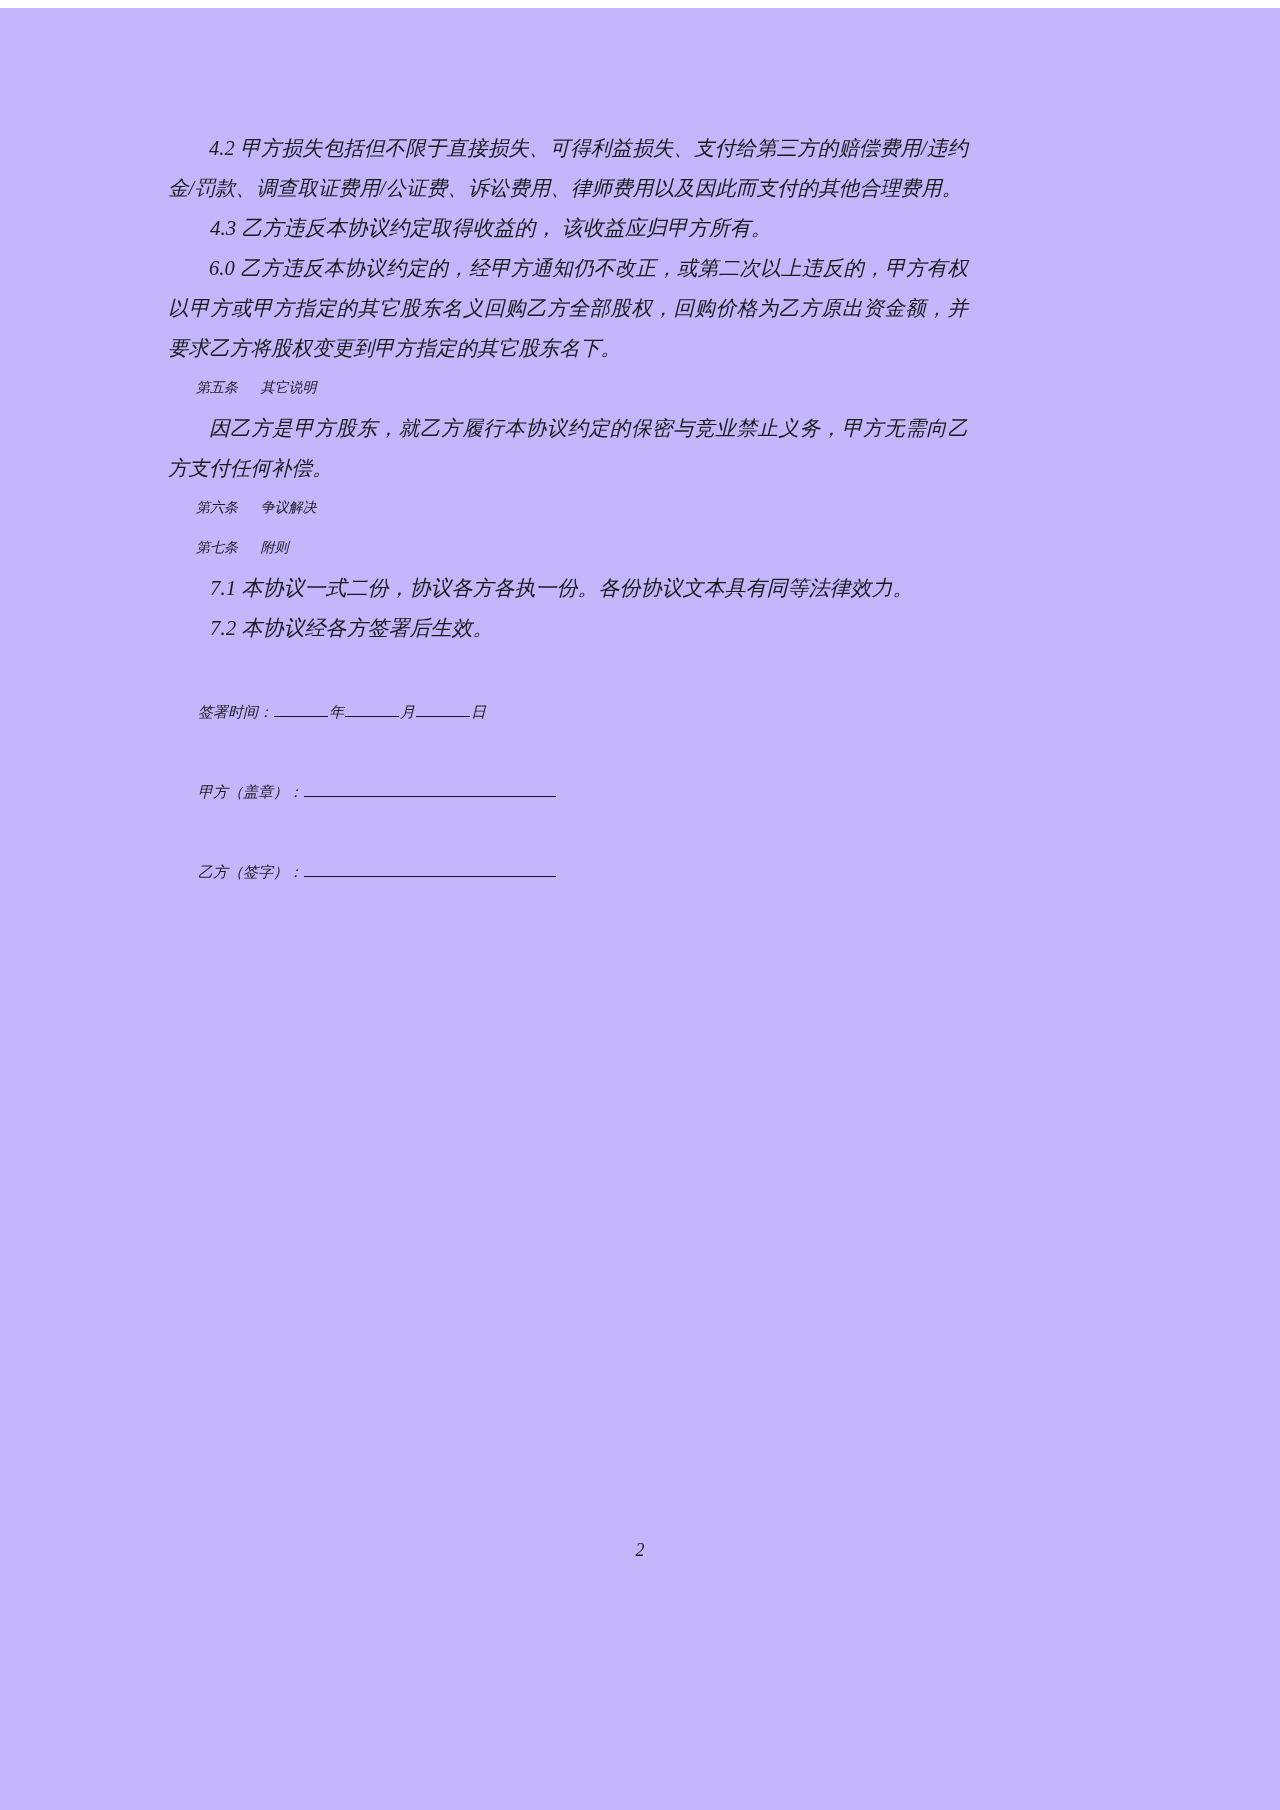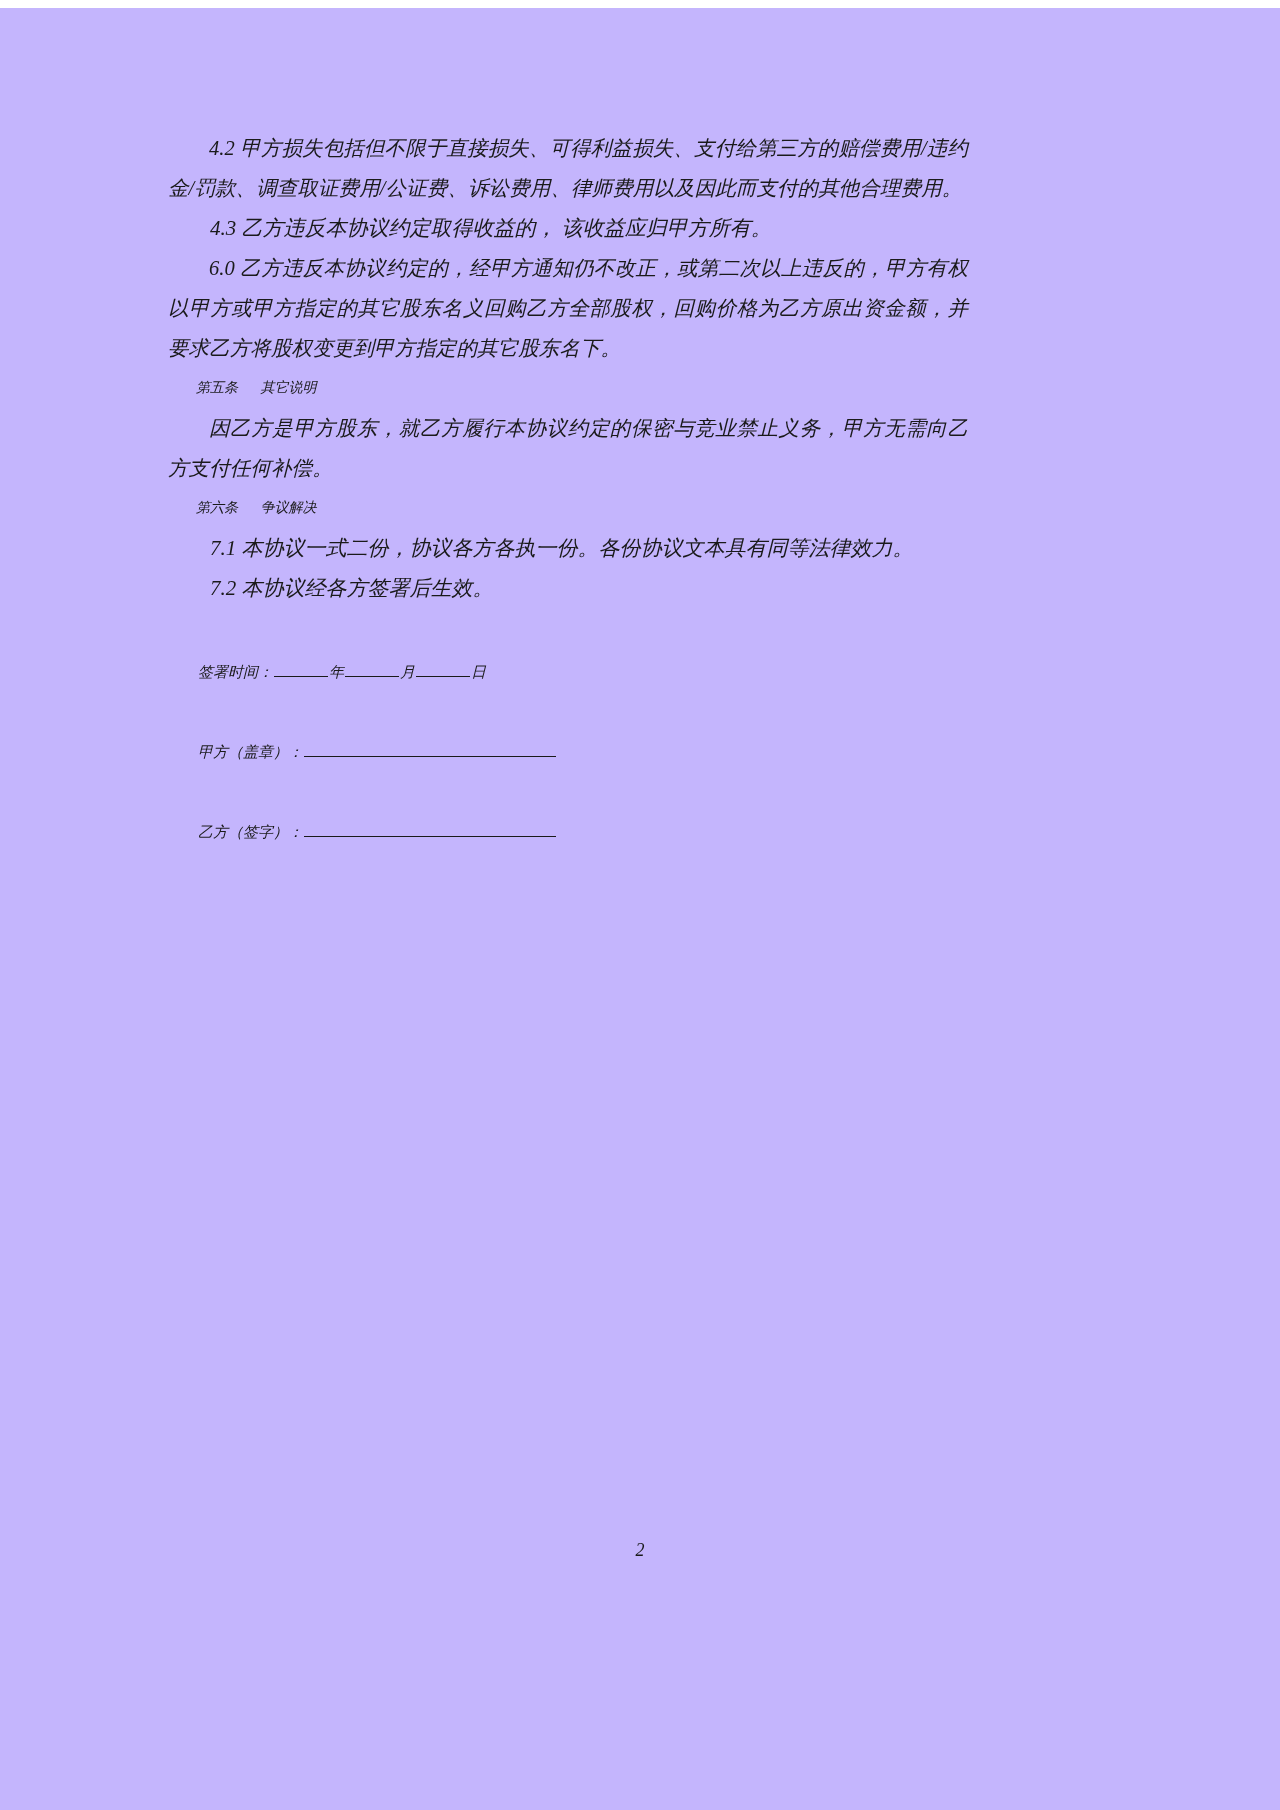--- a/index.html
+++ b/index.html
@@ -109,20 +109,21 @@
 
     <p class="para">6.0 乙方违反本协议约定的，经甲方通知仍不改正，或第二次以上违反的，甲方有权以甲方或甲方指定的其它股东名义回购乙方全部股权，回购价格为乙方原出资金额，并要求乙方将股权变更到甲方指定的其它股东名下。</p>
 
     <p class="heading"><span>第五条</span><span class="gap"></span><span>其它说明</span></p>
 
     <p class="para">因乙方是甲方股东，就乙方履行本协议约定的保密与竞业禁止义务，甲方无需向乙方支付任何补偿。</p>
 
     <p class="heading"><span>第六条</span><span class="gap"></span><span>争议解决</span></p>
 
 
+    <p class="heading"><span>第七条</span><span class="gap"></span><span>附则</span></p>
 
     <p class="numbered last-left">7.1 本协议一式二份，协议各方各执一份。各份协议文本具有同等法律效力。</p>
 
     <p class="numbered last-left">7.2 本协议经各方签署后生效。</p>
 
     <div class="spacer-lg"></div>
 
     <p class="sig-line"><span>签署时间：</span><span class="blank blank-date"></span><span>年</span><span class="blank blank-date"></span><span>月</span><span class="blank blank-date"></span><span>日</span></p>
 
     <div class="spacer-md"></div>

